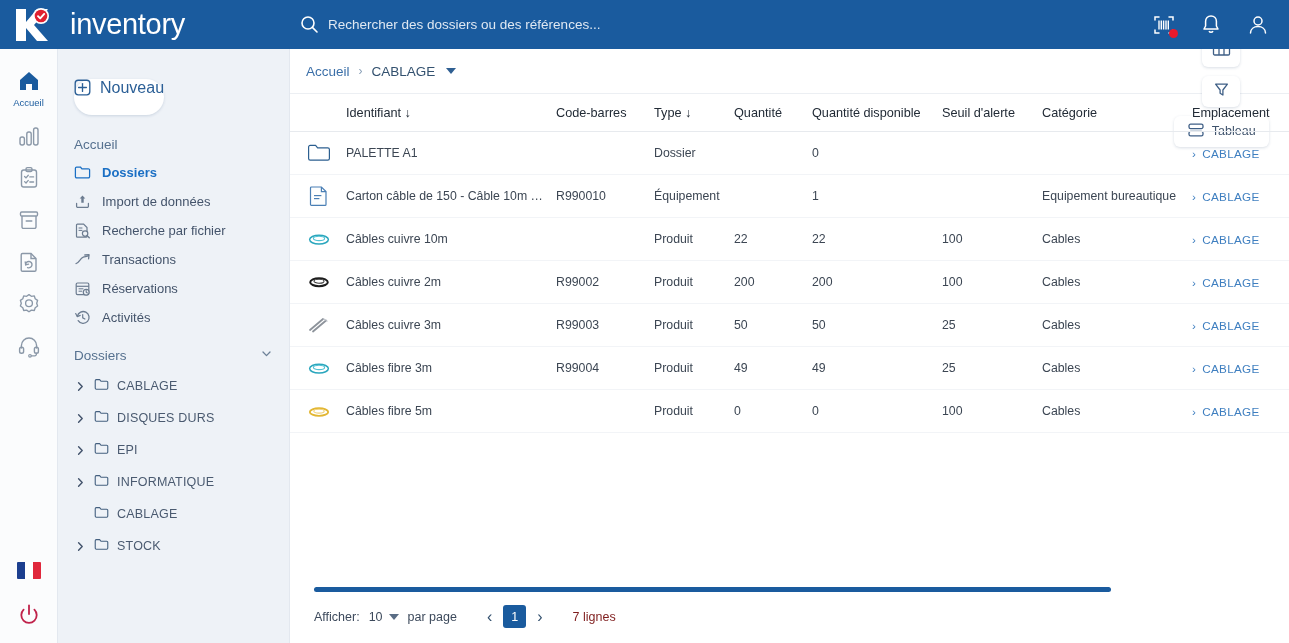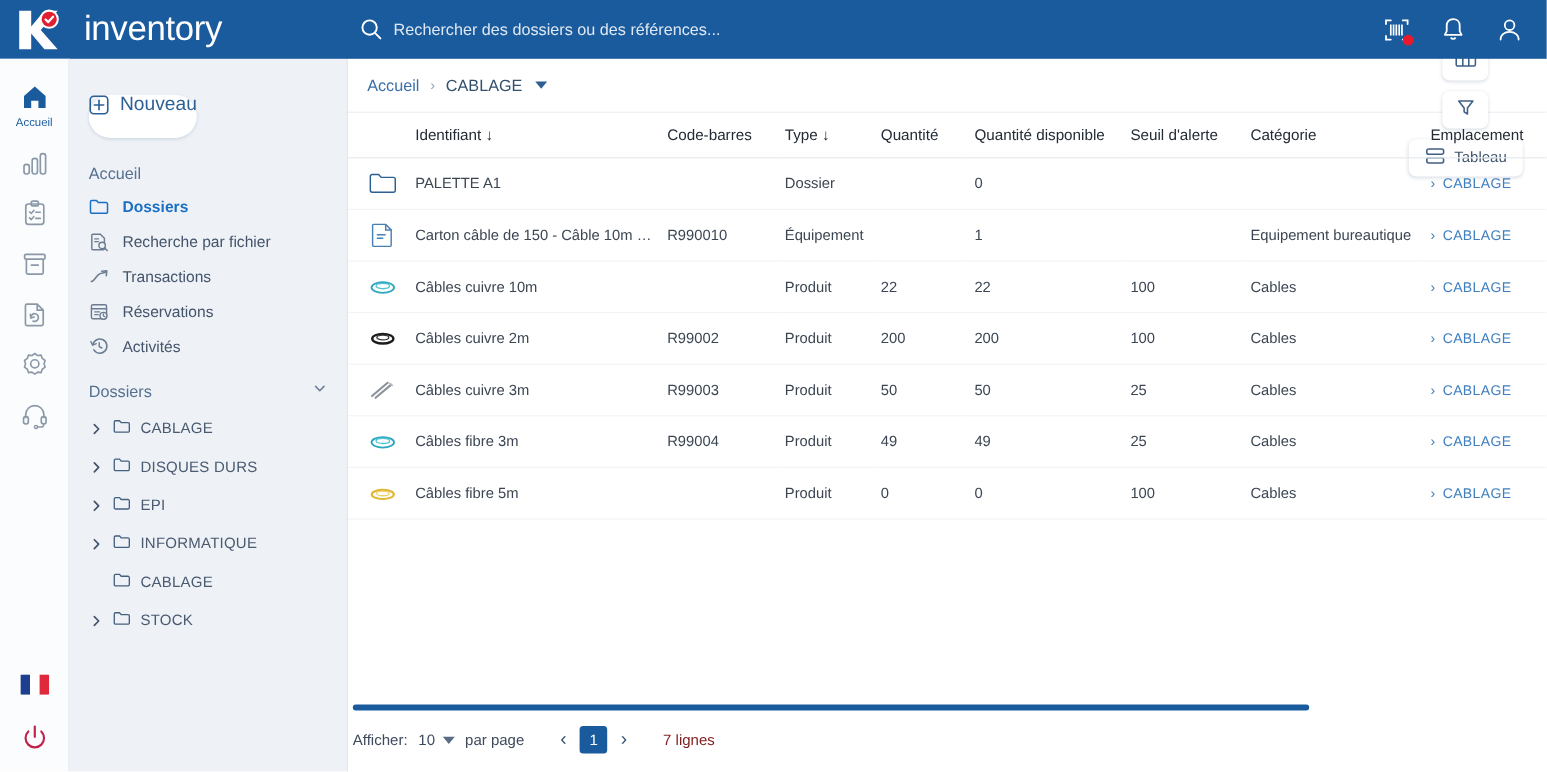--- a/index.html
+++ b/index.html
@@ -127,21 +127,21 @@
   .c-qte { width: 78px; }
   .c-qdispo { width: 130px; }
   .c-seuil { width: 100px; }
   .c-cat { width: 150px; }
   .c-empl { width: 110px; }
   .alert-val { color: #e0366b; }
   .loc-link { color: #3f7fc0; font-size: 11.7px; display: flex; align-items: center; gap: 6px; cursor: pointer; letter-spacing: .3px; }
   .thumb { width: 26px; height: 22px; display: flex; align-items: center; justify-content: center; }
 
   
-  .footer { flex: 0 0 56px; padding: 0 4px; display: flex; flex-direction: column; justify-content: flex-start; }
+  .footer { flex: 0 0 56px; padding: 0 24px; display: flex; flex-direction: column; justify-content: flex-start; }
   .hscroll { height: 5px; background: #1a5b9e; border-radius: 3px; margin: 0 0 13px 0; width: 797px; }
   .foot-row { display: flex; align-items: center; gap: 9px; font-size: 12.5px; color: #3d4a5c; }
   .page-size { display: flex; align-items: center; gap: 6px; cursor: pointer; }
   .sel-caret { width: 0; height: 0; border-left: 5px solid transparent; border-right: 5px solid transparent; border-top: 6px solid #5a6d85; }
   .pager { display: flex; align-items: center; gap: 8px; margin-left: 18px; }
   .pg-arrow { color: #33506e; font-size: 16px; cursor: pointer; padding: 0 3px; }
   .pg-num {
     background: #1a5b9e; color: #fff; width: 23px; height: 23px; border-radius: 3px;
     display: flex; align-items: center; justify-content: center; font-size: 12.5px; cursor: pointer;
   }
@@ -313,20 +313,29 @@
 
       <div class="nav-item active">
         <span class="nav-ico">
           <svg width="17" height="17" viewBox="0 0 17 17">
             <path d="M1.4 4.2 A1.2 1.2 0 0 1 2.6 3 H6.4 L7.9 4.8 H14.4 A1.2 1.2 0 0 1 15.6 6 V12.6 A1.2 1.2 0 0 1 14.4 13.8 H2.6 A1.2 1.2 0 0 1 1.4 12.6 Z" stroke="#1a6fc4" stroke-width="1.25" fill="none" stroke-linejoin="round"></path>
           </svg>
         </span>
         <span>Dossiers</span>
       </div>
 
+      <div class="nav-item">
+        <span class="nav-ico">
+          <svg width="17" height="17" viewBox="0 0 17 17">
+            <path d="M8.5 2.4 L11.3 5.4 H9.7 V9.8 H7.3 V5.4 H5.7 Z" fill="#6c7c90"></path>
+            <path d="M2.6 10.4 V13.2 A1.2 1.2 0 0 0 3.8 14.4 H13.2 A1.2 1.2 0 0 0 14.4 13.2 V10.4" stroke="#6c7c90" stroke-width="1.25" fill="none" stroke-linecap="round"></path>
+          </svg>
+        </span>
+        <span>Import de données</span>
+      </div>
 
       <div class="nav-item">
         <span class="nav-ico">
           <svg width="17" height="17" viewBox="0 0 17 17">
             <path d="M3.4 2.2 H9.6 L13 5.6 V14.2 A0.9 0.9 0 0 1 12.1 15.1 H3.4 A0.9 0.9 0 0 1 2.5 14.2 V3.1 A0.9 0.9 0 0 1 3.4 2.2 Z" stroke="#6c7c90" stroke-width="1.2" fill="none"></path>
             <line x1="4.6" y1="6" x2="8.4" y2="6" stroke="#6c7c90" stroke-width="1.05"></line>
             <line x1="4.6" y1="8.4" x2="8.4" y2="8.4" stroke="#6c7c90" stroke-width="1.05"></line>
             <circle cx="11.1" cy="11.6" r="2.7" stroke="#6c7c90" stroke-width="1.2" fill="#eef2f7"></circle>
             <line x1="13.2" y1="13.7" x2="15.3" y2="15.8" stroke="#6c7c90" stroke-width="1.3" stroke-linecap="round"></line>
           </svg>

